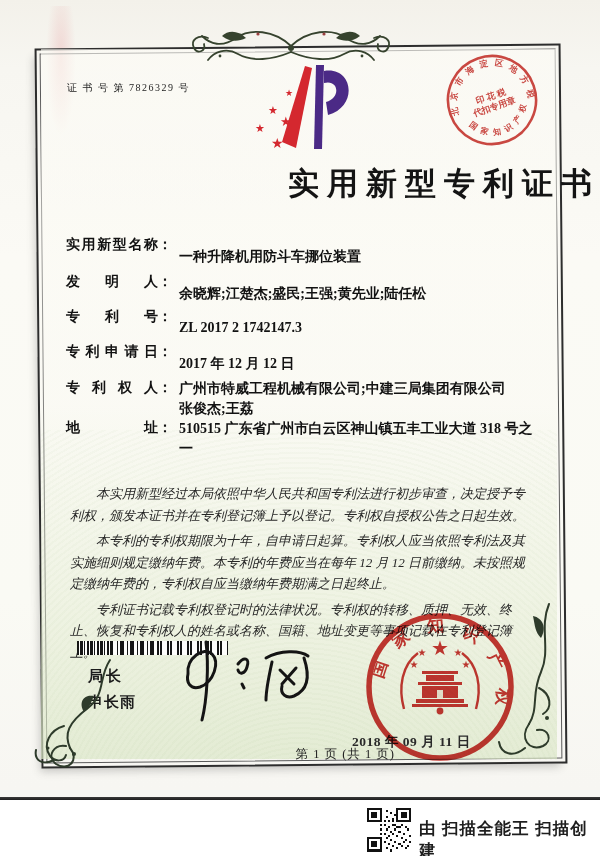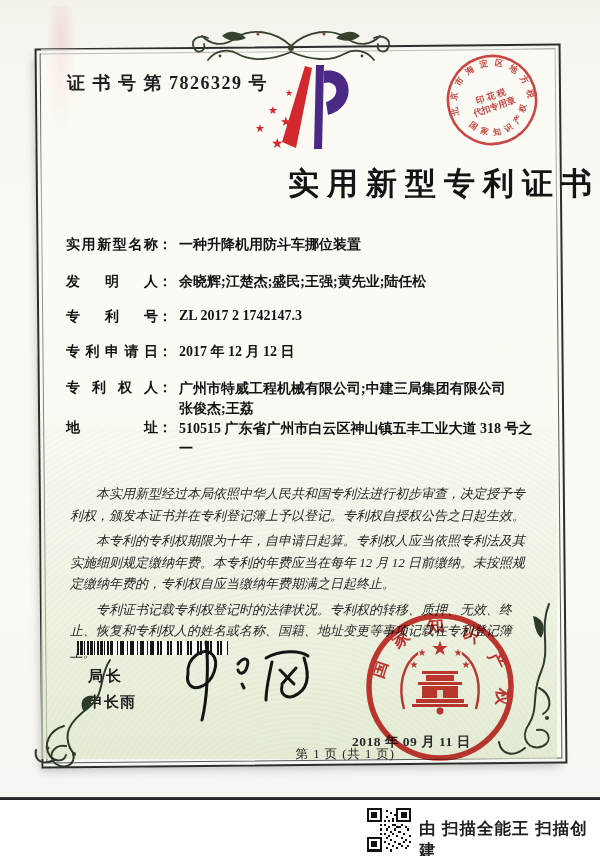--- a/index.html
+++ b/index.html
@@ -11,31 +11,31 @@
   
   .cert-frame{position:absolute;left:38px;top:46px;width:522px;height:716px;
     border:2.5px solid #2d2d2d;transform:rotate(-0.55deg);
     box-shadow:-4px 6px 9px -3px rgba(70,70,70,.28);}
   .cert-frame-inner{position:absolute;inset:3px;border:1px solid #5a5a5a;}
   .cert-tint{position:absolute;left:41px;top:49px;width:516px;height:710px;
     background:linear-gradient(180deg,rgba(253,252,246,.6) 0%,rgba(250,250,242,.25) 50%,rgba(226,235,207,.55) 84%,rgba(219,231,199,.7) 100%);}
   .guilloche{position:absolute;left:41px;top:430px;width:516px;height:330px;opacity:.5;
     background:repeating-radial-gradient(circle at 50% 130%,rgba(120,160,90,.07) 0 2px,rgba(120,160,90,0) 2px 5px);}
 
-  .cert-no{position:absolute;left:67px;top:71px;font-size:18px;font-weight:bold;color:#1d1d1d;letter-spacing:1.5px;}
+  .cert-no{position:absolute;left:67px;top:81px;font-size:10px;font-weight:normal;color:#1d1d1d;letter-spacing:1.5px;}
   .cert-title{position:absolute;left:0;top:163px;width:600px;text-align:right;
     font-size:31px;font-weight:bold;color:#141414;letter-spacing:8px;}
 
   .tax-stamp{position:absolute;left:444px;top:52px;width:96px;height:96px;transform:rotate(-19deg);opacity:.88;mix-blend-mode:multiply;}
   .logo{position:absolute;left:243px;top:58px;width:115px;height:100px;}
 
   .f-row{position:absolute;left:66px;width:478px;font-size:14px;font-weight:bold;color:#121212;white-space:nowrap;}
   .f-label{display:inline-block;width:92px;text-align:justify;text-align-last:justify;-moz-text-align-last:justify;vertical-align:top;}
   .f-colon{display:inline-block;vertical-align:top;margin-right:7px;}
-  .f-value{display:inline-block;vertical-align:top;}
+  .f-value{display:inline-block;vertical-align:top;margin-top:12px;}
   .f-value-multi{display:inline-block;vertical-align:top;width:362px;white-space:normal;line-height:19.5px;}
   .grant-right{position:absolute;left:266px;top:0;}
   .grant-right .f-label{width:86px;}
 
   .body-paras{position:absolute;left:66px;top:479px;width:472px;}
   .body-p{margin:4px;padding:0;text-indent:2em;font-size:13px;line-height:21.5px;color:#262626;font-style:italic;}
 
   .barcode{position:absolute;left:77px;top:641px;width:151px;height:14px;
     background:repeating-linear-gradient(90deg,#161616 0 1.5px,#fdfdfb 1.5px 3px,#161616 3px 5.5px,#fdfdfb 5.5px 6.5px,#161616 6.5px 7.5px,#fdfdfb 7.5px 10px);}
   .signer-title{position:absolute;left:88px;top:667px;font-size:15px;font-weight:bold;color:#1c1c1c;letter-spacing:3px;}

